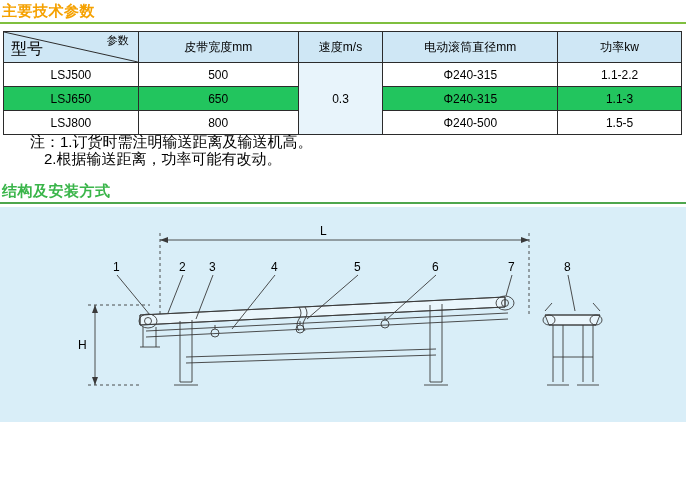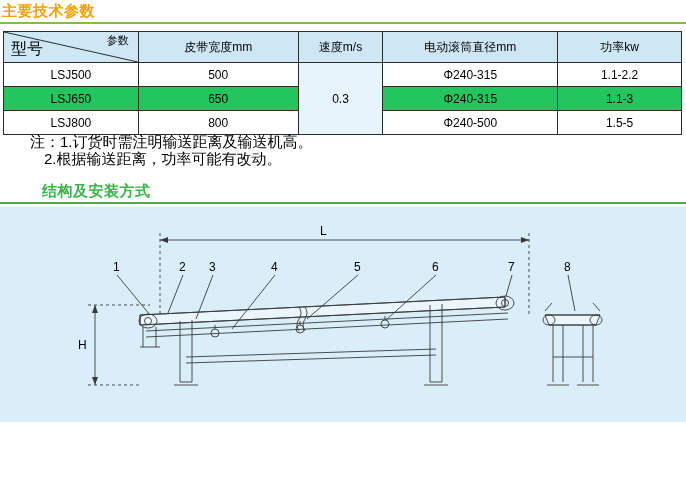--- a/index.html
+++ b/index.html
@@ -17,21 +17,21 @@
   .page { position: relative; width: 686px; height: 399px; }
 
   
   .section-title {
     color: #f5a100;
     font-size: 15px;
     font-weight: bold;
     letter-spacing: 0.5px;
     padding-left: 2px;
   }
-  .section-title.green { color: #3ab54a; margin-left: 40px; }
+  .section-title.green { color: #3ab54a; }
   .title-rule {
     height: 2px;
     background: #4da64d;
     width: 686px;
     margin-top: 1px;
   }
   .title-rule.orange { background: #7fbf3f; }
 
   #heading-params { position: absolute; left: 0; top: 2px; }
   #rule-params { position: absolute; left: 0; top: 21px; }

